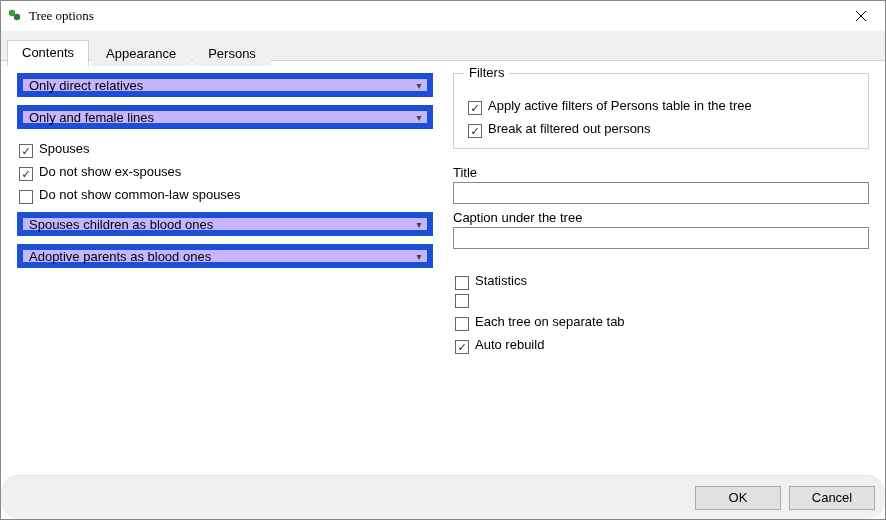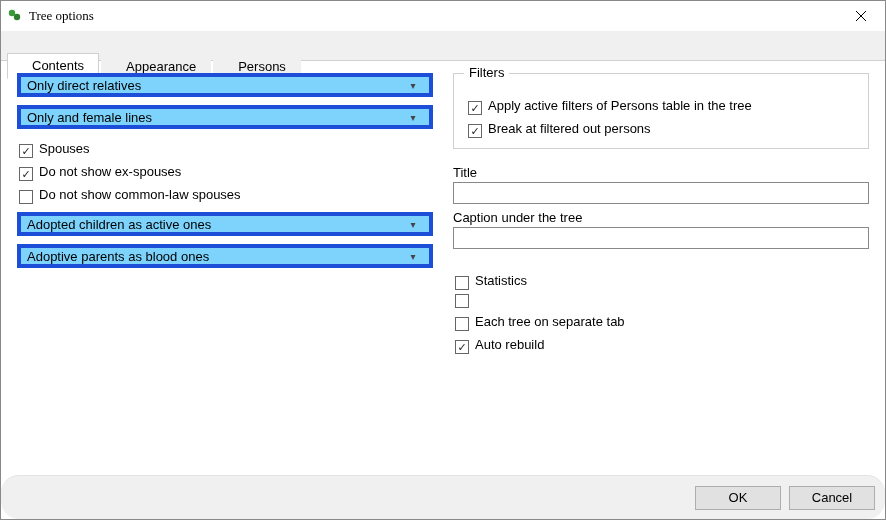--- a/index.html
+++ b/index.html
@@ -49,28 +49,28 @@
 
   .tabbar {
     display: flex;
     align-items: flex-end;
     background: #f0f0f0;
     border-bottom: 1px solid #d0d0d0;
     padding: 4px 6px 0 6px;
     height: 30px;
   }
   .tab {
-    padding: 4px 14px 5px 24px;
+    padding: 4px 14px 5px 14px;
     margin-right: 2px;
     font-size: 13px;
     cursor: pointer;
     border: 1px solid transparent;
     border-bottom: none;
     position: relative;
-    top: 19px;
+    top: 6px;
     background: #f0f0f0;
   }
   .tab.active {
     background: #fff;
     border: 1px solid #d0d0d0;
     border-bottom: 1px solid #fff;
   }
 
   .content {
     flex: 1;
@@ -80,25 +80,25 @@
   }
   .col {
     flex: 1;
     display: flex;
     flex-direction: column;
   }
 
   .combo {
     width: 100%;
     height: 24px;
-    background: #7dd3fc;
-    border: 4px solid #1d4ed8;
-    display: flex;
-    align-items: center;
-    padding: 0 8px 0 6px;
+    background: #c4b5fd;
+    border: 6px solid #1d4ed8;
+    display: flex;
+    align-items: center;
+    padding: 0 0 0 6px;
     margin-bottom: 8px;
     cursor: pointer;
     position: relative;
   }
   .combo .combo-text { flex: 1; }
   .combo .chev {
     width: 16px;
     text-align: center;
     font-size: 10px;
     color: #444;
@@ -233,21 +233,21 @@
         <span>Do not show ex-spouses</span>
       </div>
       <div class="check-row">
         <span class="check-box"></span>
         <span>Do not show common-law spouses</span>
       </div>
 
       <div class="spacer-sm"></div>
 
       <div class="combo">
-        <span class="combo-text">Adopted children as active ones</span>
+        <span class="combo-text">Spouses children as blood ones</span>
         <span class="chev">▾</span>
       </div>
 
       <div class="combo">
         <span class="combo-text">Adoptive parents as blood ones</span>
         <span class="chev">▾</span>
       </div>
 
     </div>
 

